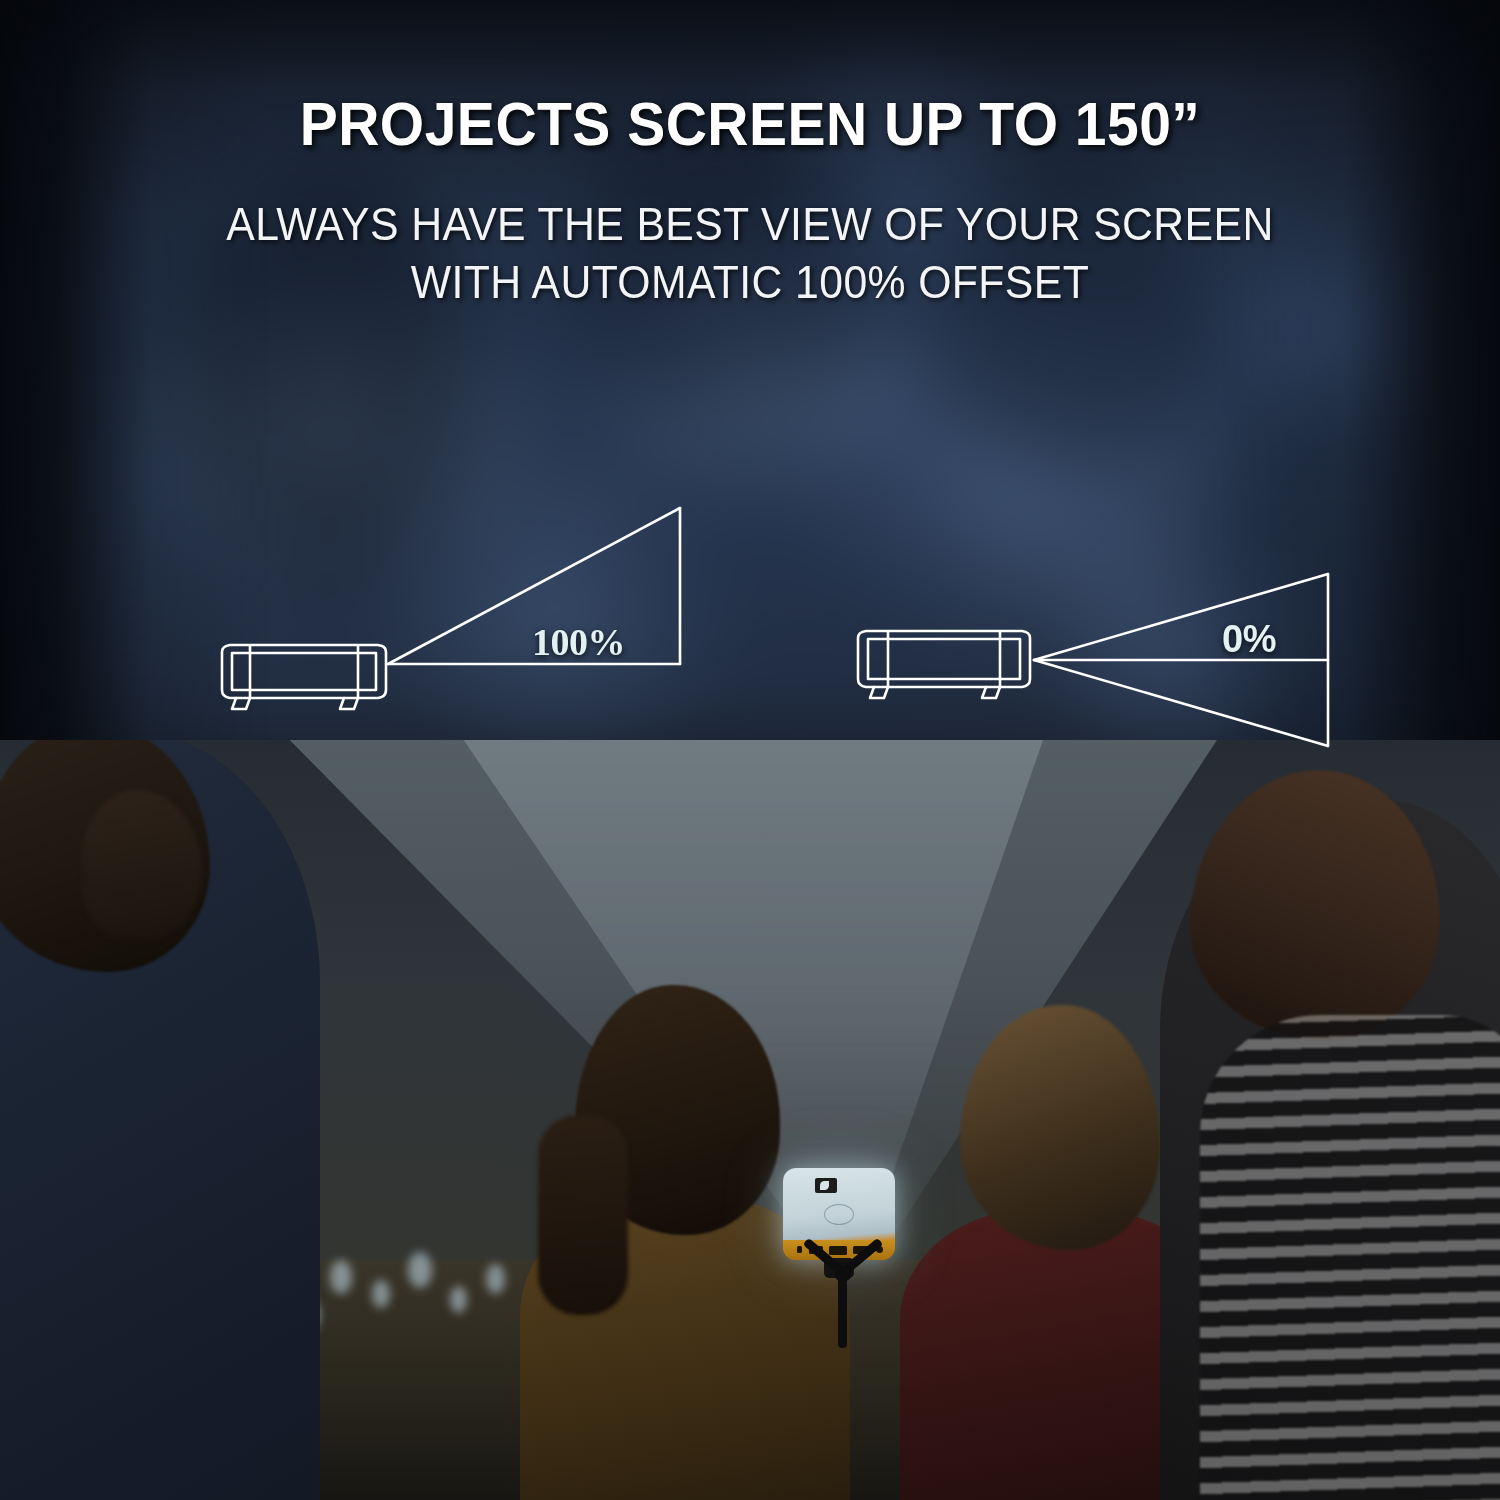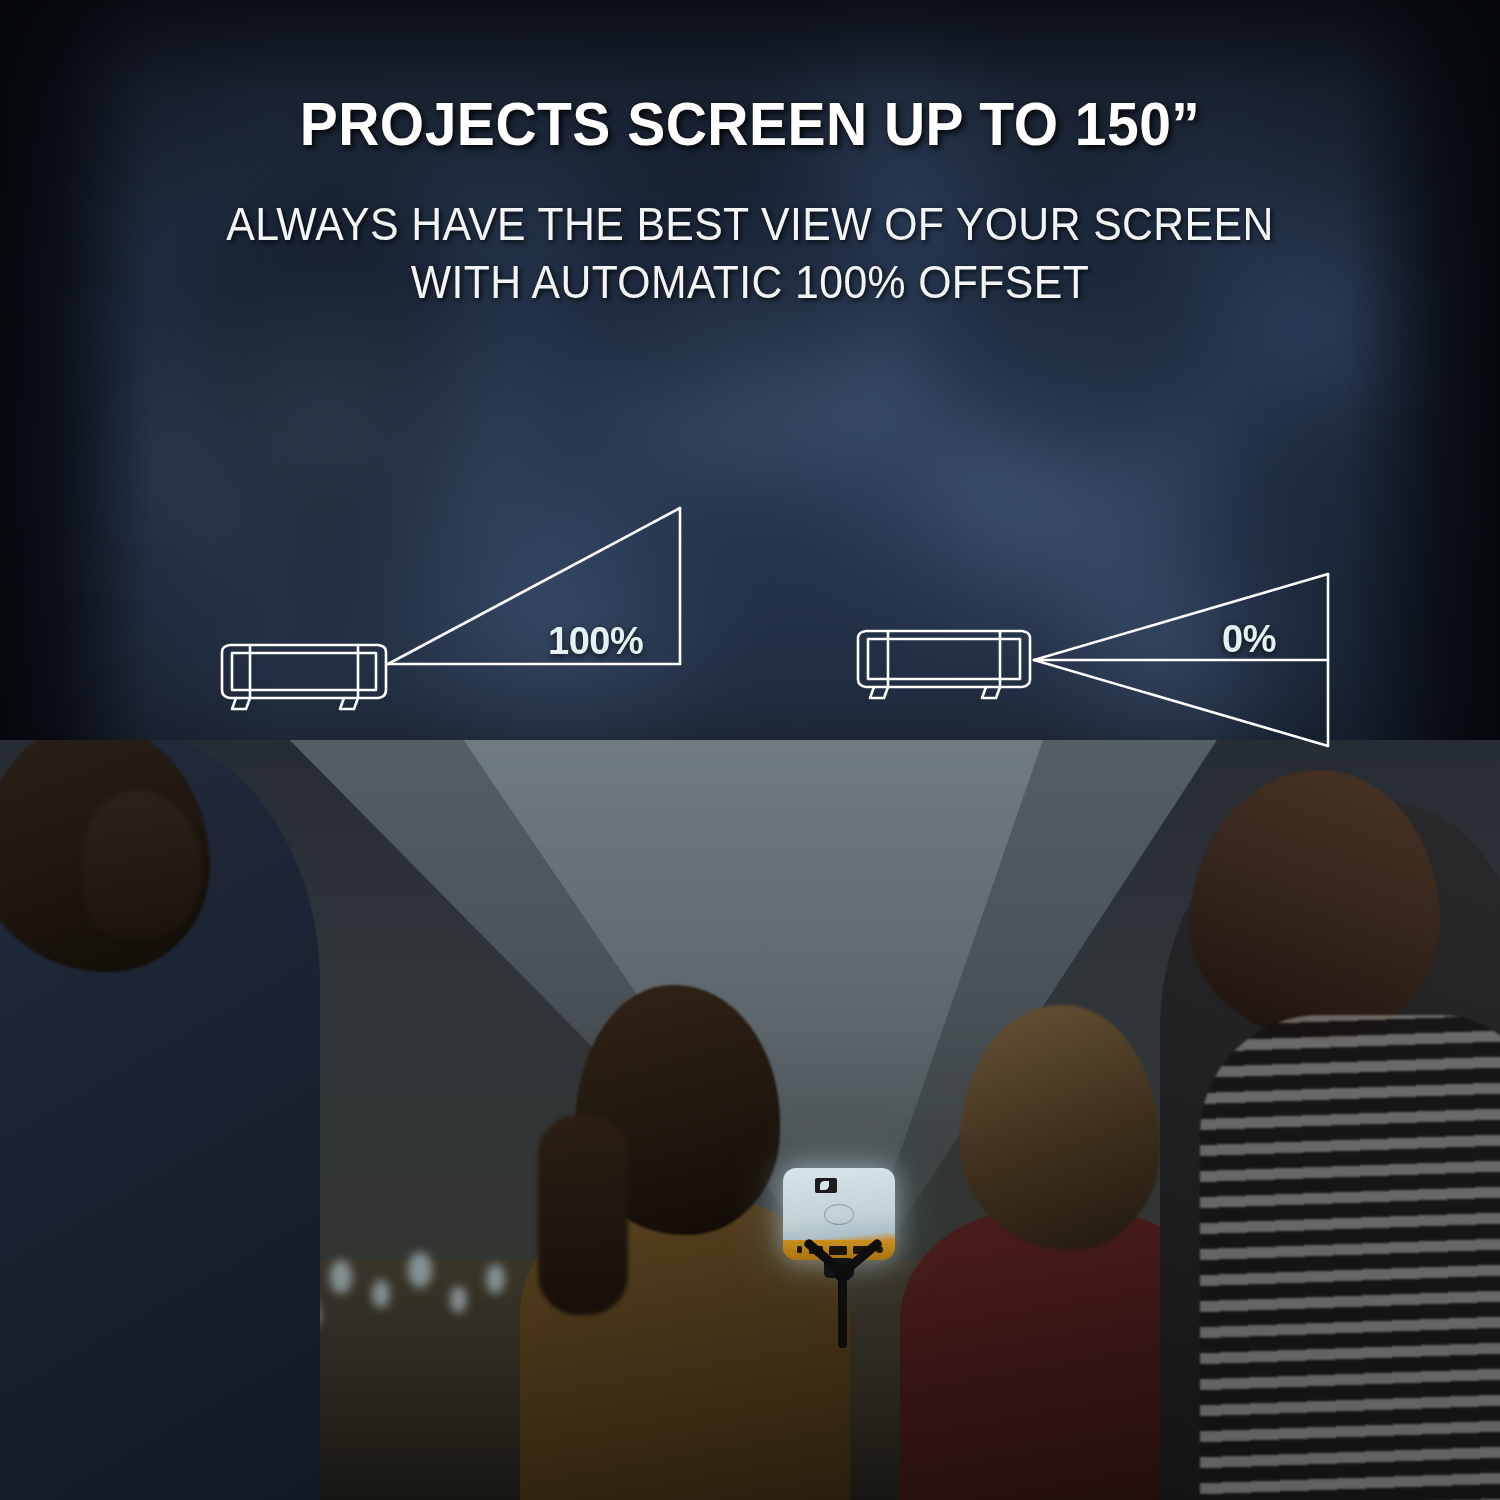--- a/index.html
+++ b/index.html
@@ -223,21 +223,21 @@
 
   .pct-label {
     position: absolute;
     color: #e4f1f2;
     font-weight: bold;
     font-size: 38px;
     letter-spacing: -0.5px;
     text-shadow: 0 2px 6px rgba(0,0,0,0.75);
     font-stretch: condensed;
   }
-  .pct-100 { left: 548px; top: 620px; }
+  .pct-100 { left: 532px; top: 620px; font-family: Liberation Serif, serif; }
   .pct-0   { left: 1222px; top: 618px; }
 
   
   .headline {
     position: absolute;
     left: 0; top: 88px;
     width: 1500px;
     text-align: center;
     color: #ffffff;
     font-size: 62px;

